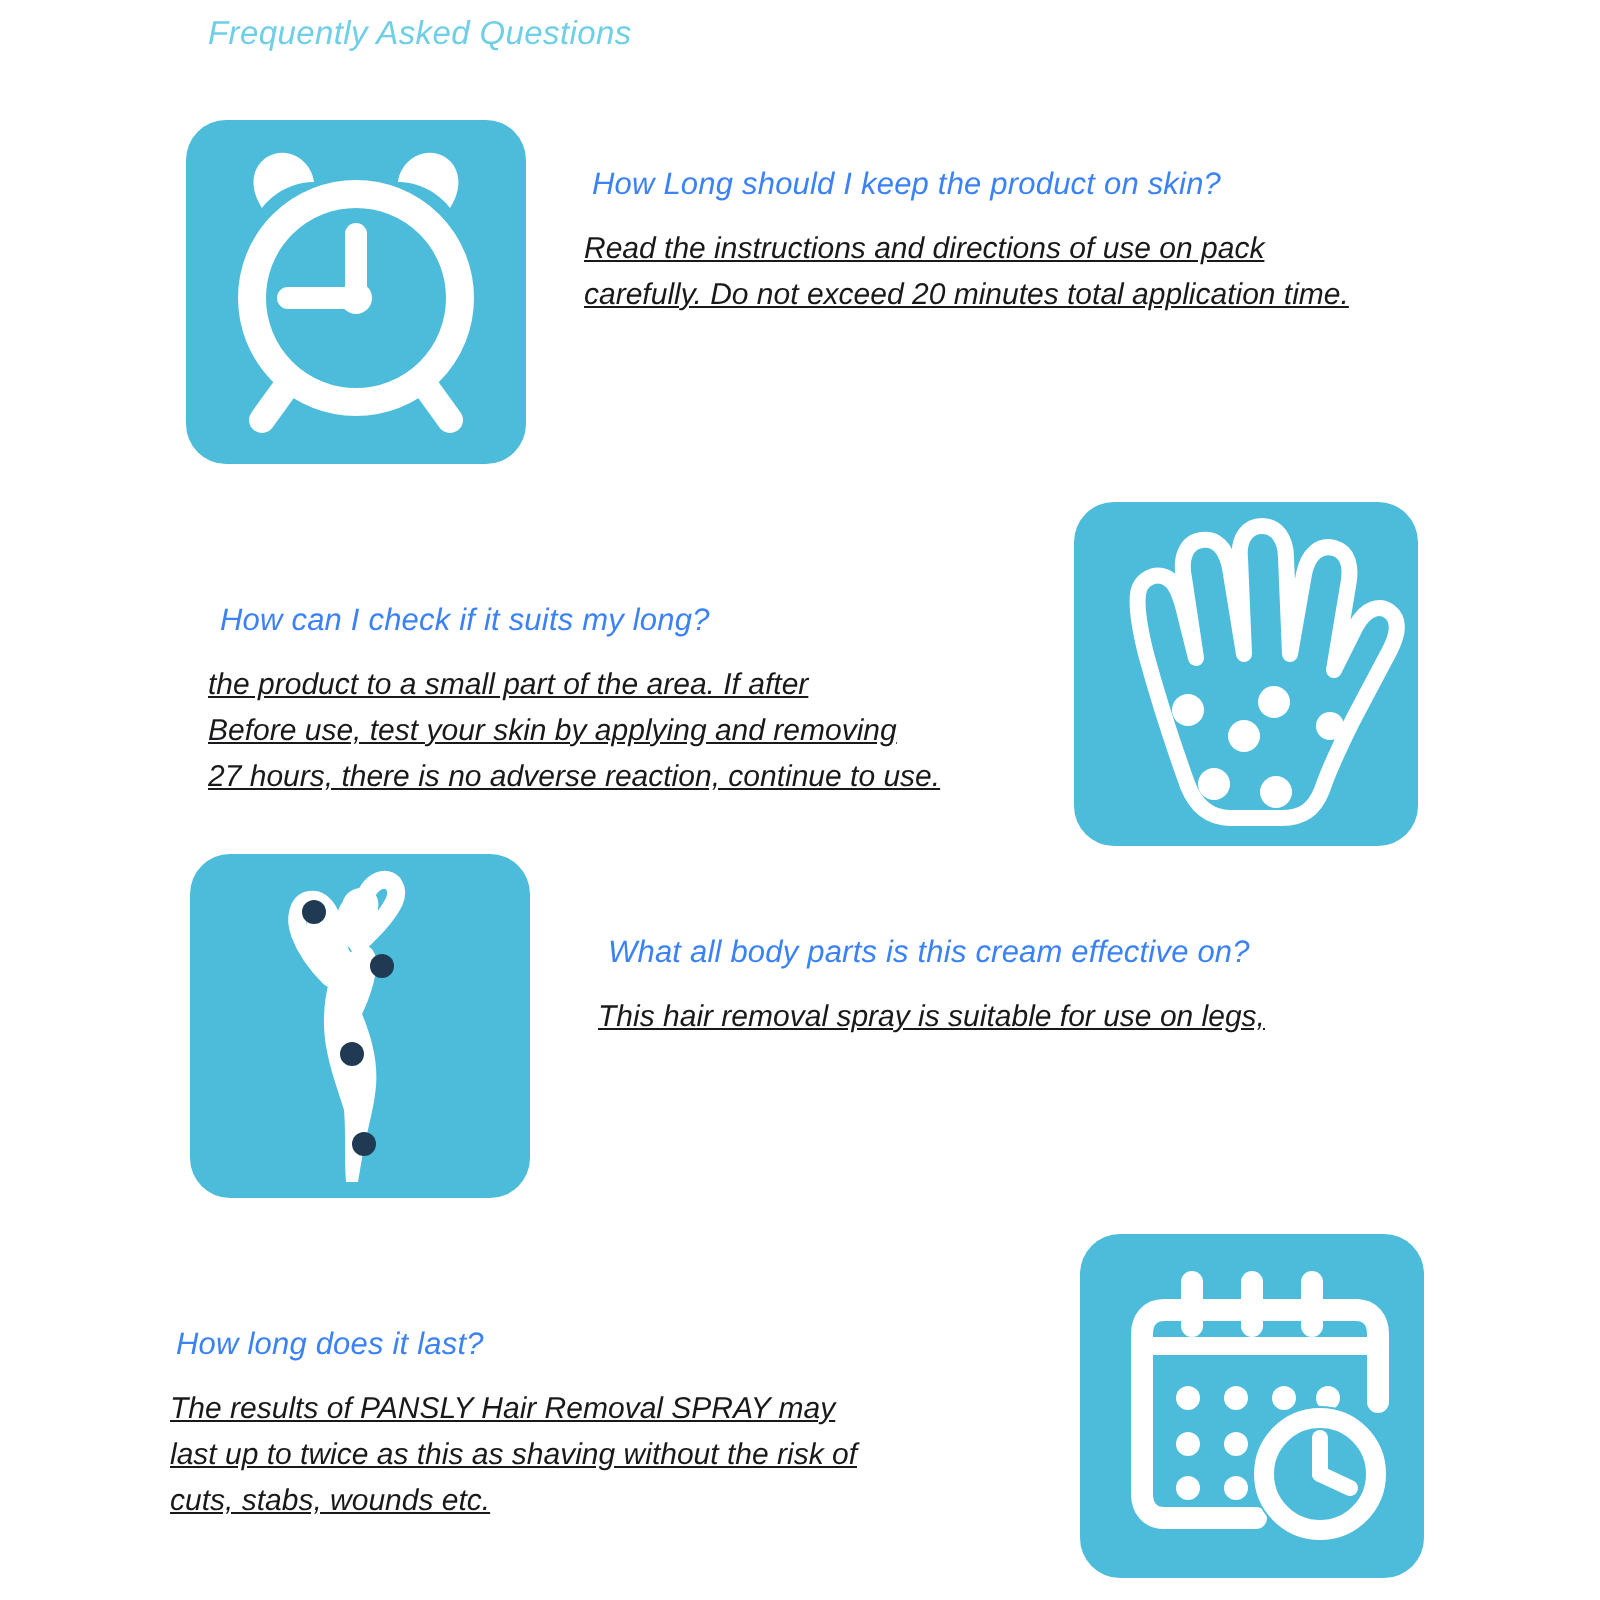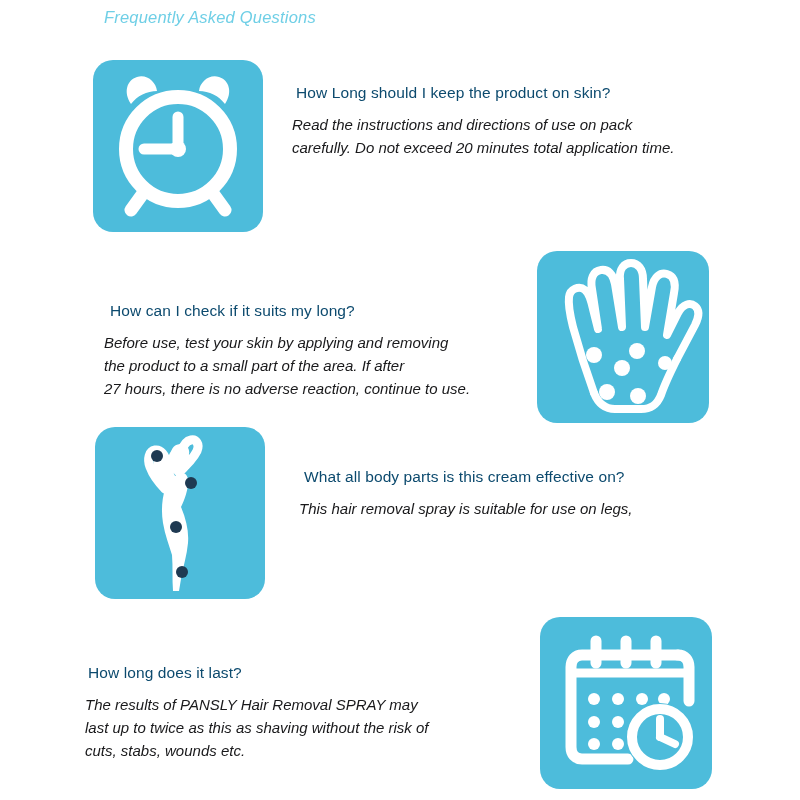--- a/index.html
+++ b/index.html
@@ -42,32 +42,34 @@
 
   #tile-clock    { left: 93px;  top: 60px;  width: 170px; height: 172px; }
   #tile-hand     { left: 537px; top: 251px; width: 172px; height: 172px; }
   #tile-body     { left: 95px;  top: 427px; width: 170px; height: 172px; }
   #tile-calendar { left: 540px; top: 617px; width: 172px; height: 172px; }
 
   
   .faq-block { position: absolute; }
   .question {
     font-size: 15.5px;
-    color: #0c4a6e;
+    font-style: italic;
+    color: #3b82f6;
     letter-spacing: 0.1px;
     white-space: nowrap;
     margin: 0 0 12px 0;
   }
   .answer {
     font-size: 15px;
     font-style: italic;
     color: #19191b;
     line-height: 1.53;
     white-space: nowrap;
     margin: 0;
+    text-decoration: underline;
   }
   .answer .line { display: block; }
 
   #faq-1 { left: 296px; top: 84px; }
   #faq-1 .answer { margin-left: -4px; }
 
   #faq-2 { left: 110px; top: 302px; }
   #faq-2 .answer { margin-left: -6px; }
 
   #faq-3 { left: 304px; top: 468px; }
@@ -106,22 +108,22 @@
     <p class="question">How Long should I keep the product on skin?</p>
     <p class="answer">
       <span class="line">Read the instructions and directions of use on pack</span>
       <span class="line">carefully. Do not exceed 20 minutes total application time.</span>
     </p>
   </div>
 
   <div class="faq-block" id="faq-2">
     <p class="question">How can I check if it suits my long?</p>
     <p class="answer">
+      <span class="line">the product to a small part of the area. If after</span>
       <span class="line">Before use, test your skin by applying and removing</span>
-      <span class="line">the product to a small part of the area. If after</span>
       <span class="line">27 hours, there is no adverse reaction, continue to use.</span>
     </p>
   </div>
 
   <div class="tile" id="tile-hand">
     <svg viewBox="0 0 172 172">
       <path d="M57 142
                C49 120 42 98 36 76
                C33 64 31 54 32 46
                C33 38 42 34 48 39

